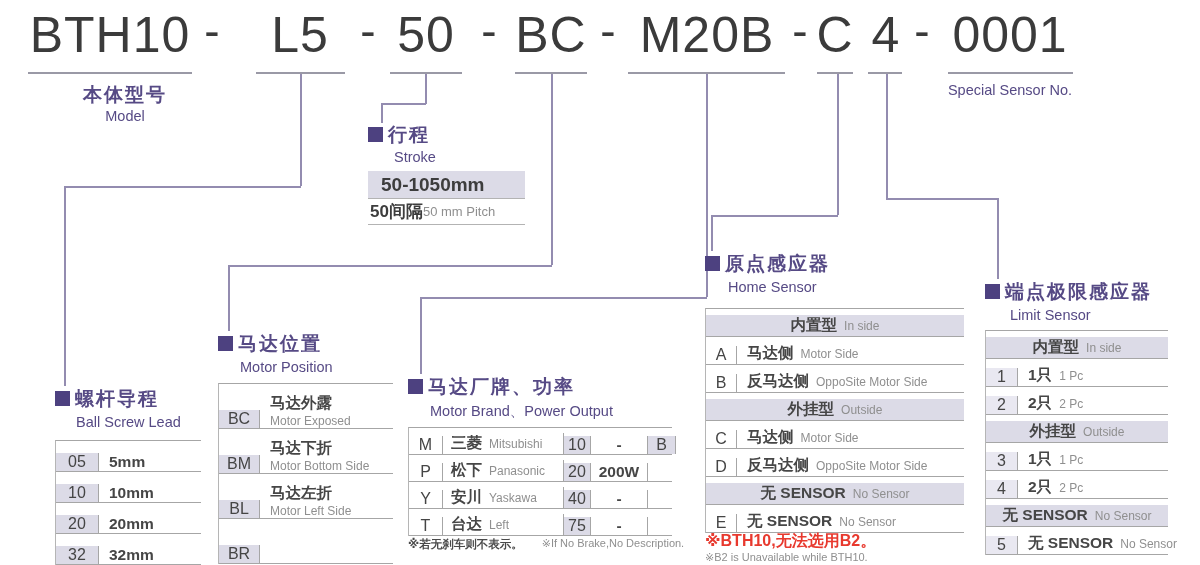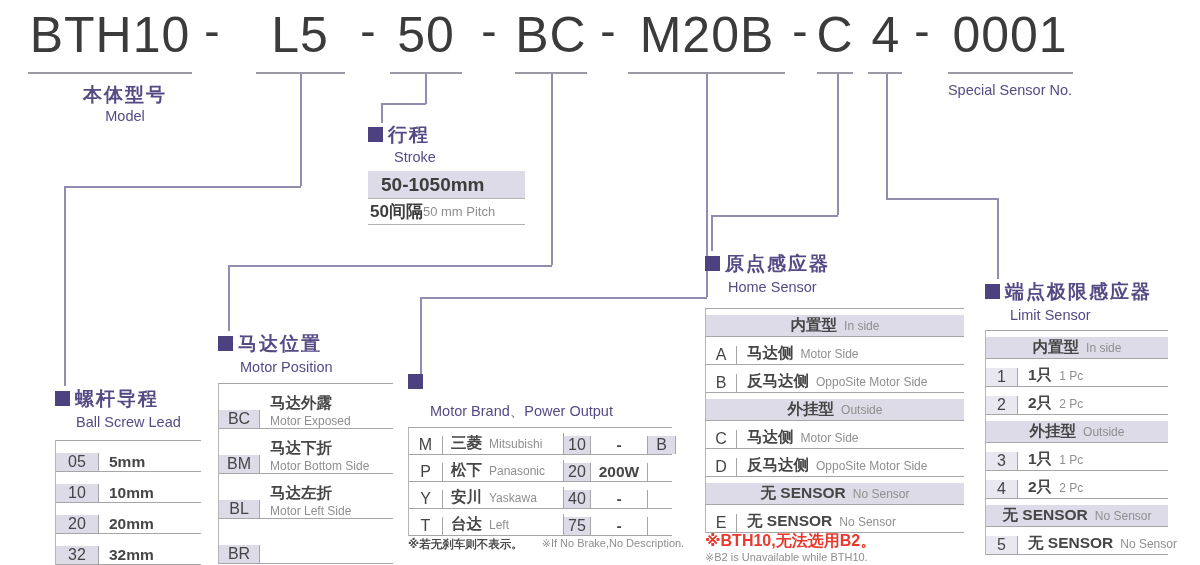--- a/index.html
+++ b/index.html
@@ -163,21 +163,21 @@
     <span class="bullet"></span><span class="p-zh">行程</span>
   </div>
   <div class="sec-title p-en" style="left:394px;top:149px">Stroke</div>
   <div class="abs" style="left:368px;top:171px;width:157px;height:28px;background:#dcdbe7;border-bottom:1px solid #b3b3b3;display:flex;align-items:center;padding-left:13px;box-sizing:border-box;font-size:19px;font-weight:bold;color:#3d3d3d">50-1050mm</div>
   <div class="abs" style="left:368px;top:199px;width:157px;height:26px;border-bottom:1px solid #b3b3b3;display:flex;align-items:center;gap:0;padding-left:2px;box-sizing:border-box">
     <span style="font-size:17px;font-weight:bold;color:#3d3d3d">50间隔</span>
     <span style="font-size:13px;color:#8f8f8f">50 mm Pitch</span>
   </div>
 
   <div class="sec-title" style="left:408px;top:374px">
-    <span class="bullet"></span>
+    <span class="bullet"></span><span class="p-zh">马达厂牌、功率</span>
   </div>
   <div class="sec-title p-en" style="left:430px;top:402px">Motor Brand、Power Output</div>
   <div class="tbl" style="left:408px;top:427px;width:263px">
     <div class="trow" style="height:26px">
       <div class="ccell white-code" style="width:33px">M</div>
       <div class="vcell" style="flex:0 0 121px;padding-left:8px;box-sizing:border-box;border-right:1px solid #a6a6a6">
           <span class="zh">三菱</span>
           <span class="en">Mitsubishi</span>
         </div>
       <div class="ccell" style="width:26px">10</div>

